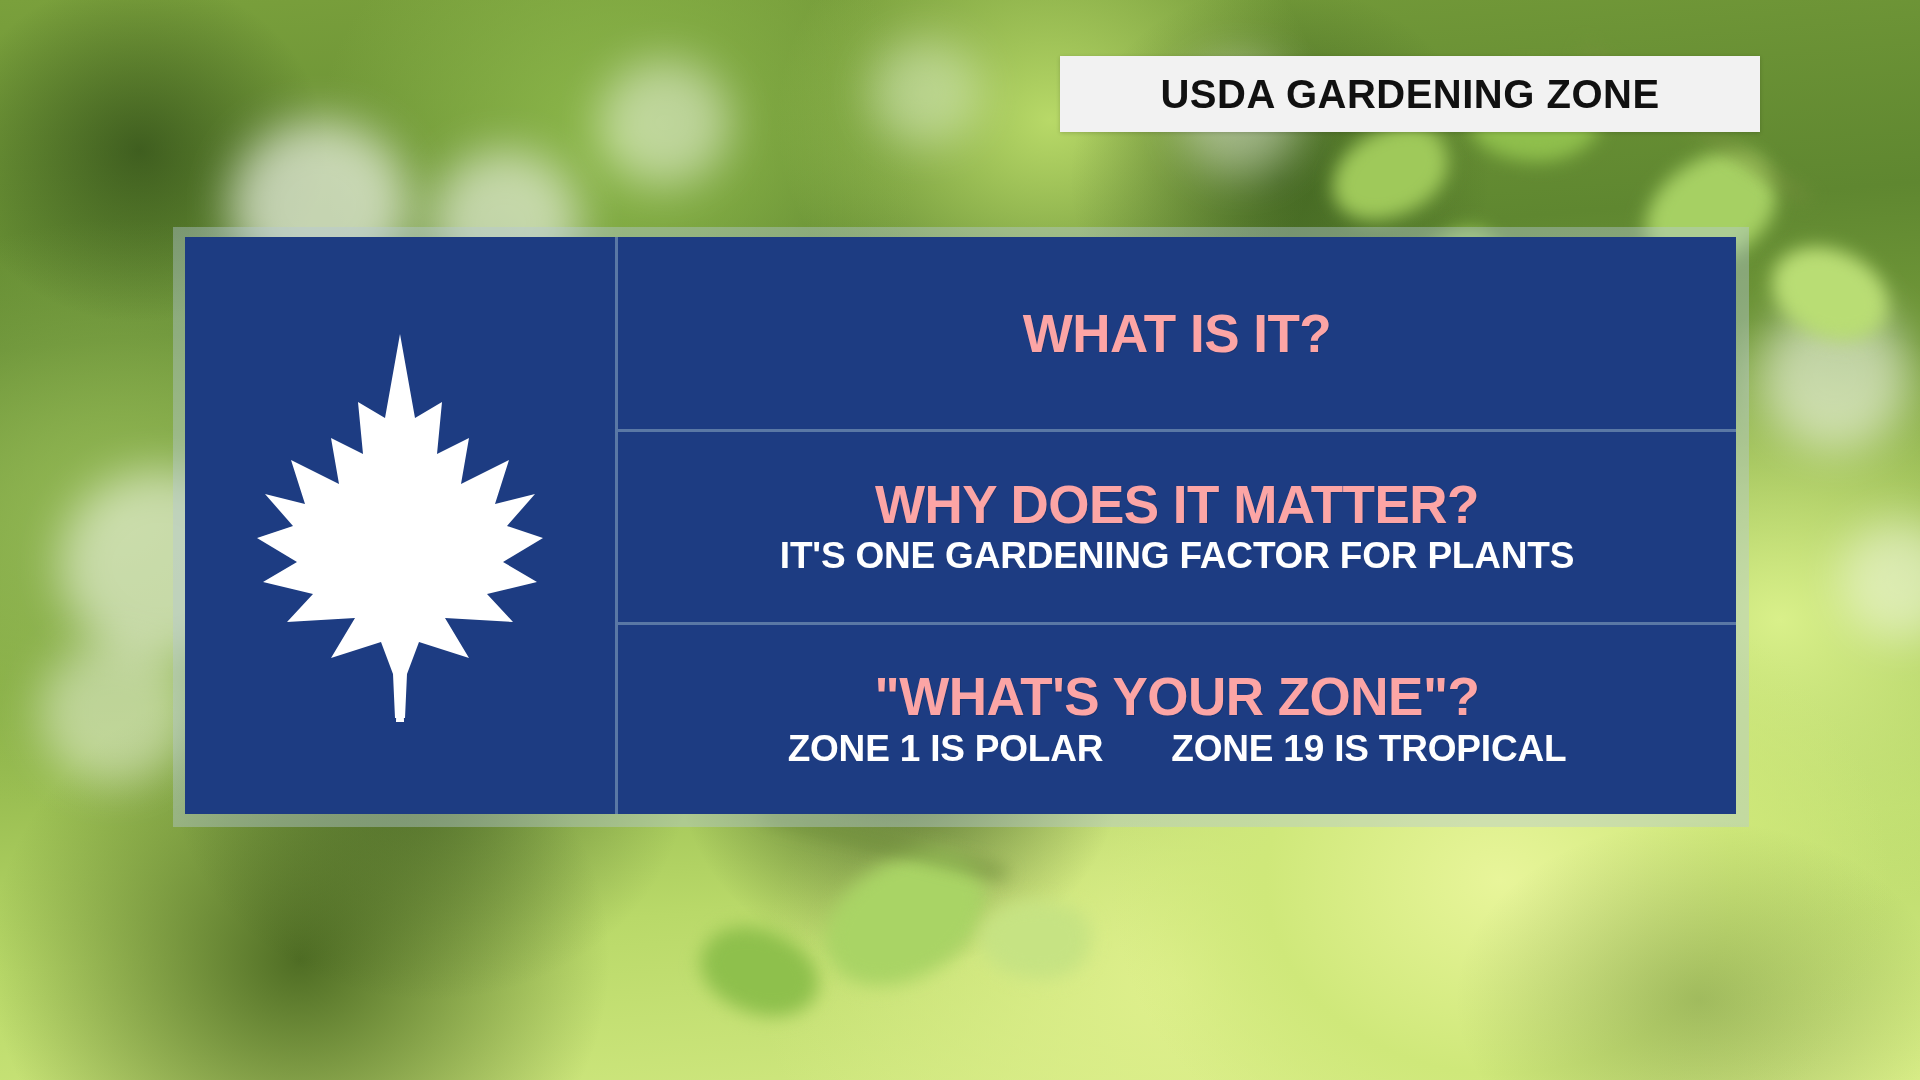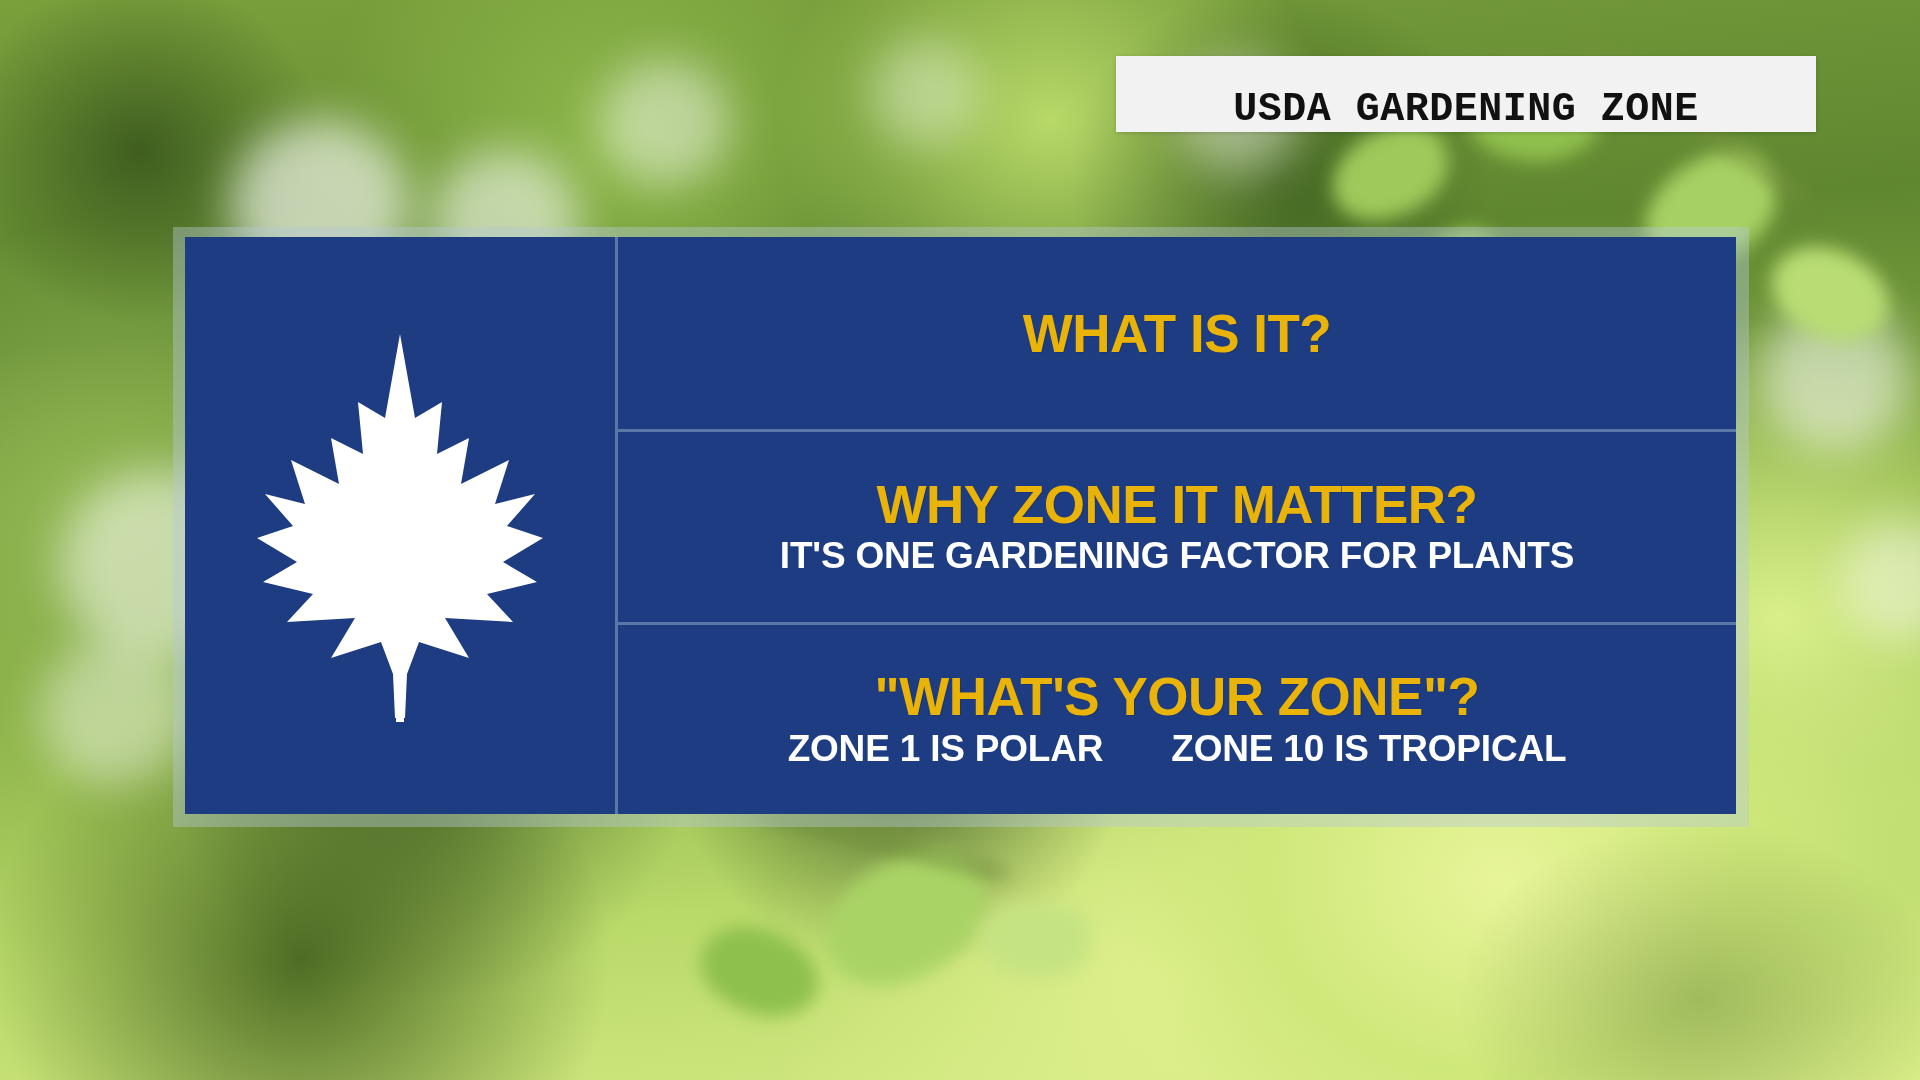--- a/index.html
+++ b/index.html
@@ -44,26 +44,25 @@
   }
   .leafblob {
     position:absolute;
     filter:blur(9px);
     pointer-events:none;
   }
 
   
   .title-banner {
     position:absolute;
-    left:1116px; top:56px;
+    left:1060px; top:56px;
     width:700px; height:76px;
     background:#f2f2f2;
-    display:flex; align-items:flex-end; justify-content:center;
+    display:flex; align-items:center; justify-content:center;
     box-shadow:0 1px 4px rgba(0,0,0,.18);
-    font-family:Liberation Mono, monospace;
   }
   .title-banner .title-text {
     color:#111111;
     font-size:40px;
     font-weight:bold;
     letter-spacing:.5px;
     white-space:nowrap;
     transform:scaleX(1.0);
   }
 
@@ -102,21 +101,21 @@
   .row {
     flex:1 1 33.333%;
     display:flex; flex-direction:column;
     align-items:center; justify-content:center;
     padding:0 14px;
     text-align:center;
   }
   .row + .row { border-top:3px solid rgba(140,170,195,.55); }
 
   .row-title {
-    color:#eab308;
+    color:#fca5a5;
     font-weight:bold;
     font-size:53px;
     line-height:1.04;
     letter-spacing:-0.5px;
     text-shadow:1px 1px 0 rgba(0,0,0,.10);
     white-space:nowrap;
   }
   .row-sub {
     color:#ffffff;
     font-weight:bold;
@@ -214,29 +213,29 @@
 
       <div class="vdivider"></div>
 
       <div class="rows-cell">
 
         <div class="row">
           <div class="row-title">WHAT IS IT?</div>
         </div>
 
         <div class="row">
-          <div class="row-title">WHY ZONE IT MATTER?</div>
+          <div class="row-title">WHY DOES IT MATTER?</div>
           <div class="row-sub">IT'S ONE GARDENING FACTOR FOR PLANTS</div>
         </div>
 
         <div class="row">
           <div class="row-title">"WHAT'S YOUR ZONE"?</div>
           <div class="row-sub dual">
             <span>ZONE 1 IS POLAR</span>
-            <span>ZONE 10 IS TROPICAL</span>
+            <span>ZONE 19 IS TROPICAL</span>
           </div>
         </div>
 
       </div>
     </div>
   </div>
 
 </div>
 
 </body></html>

